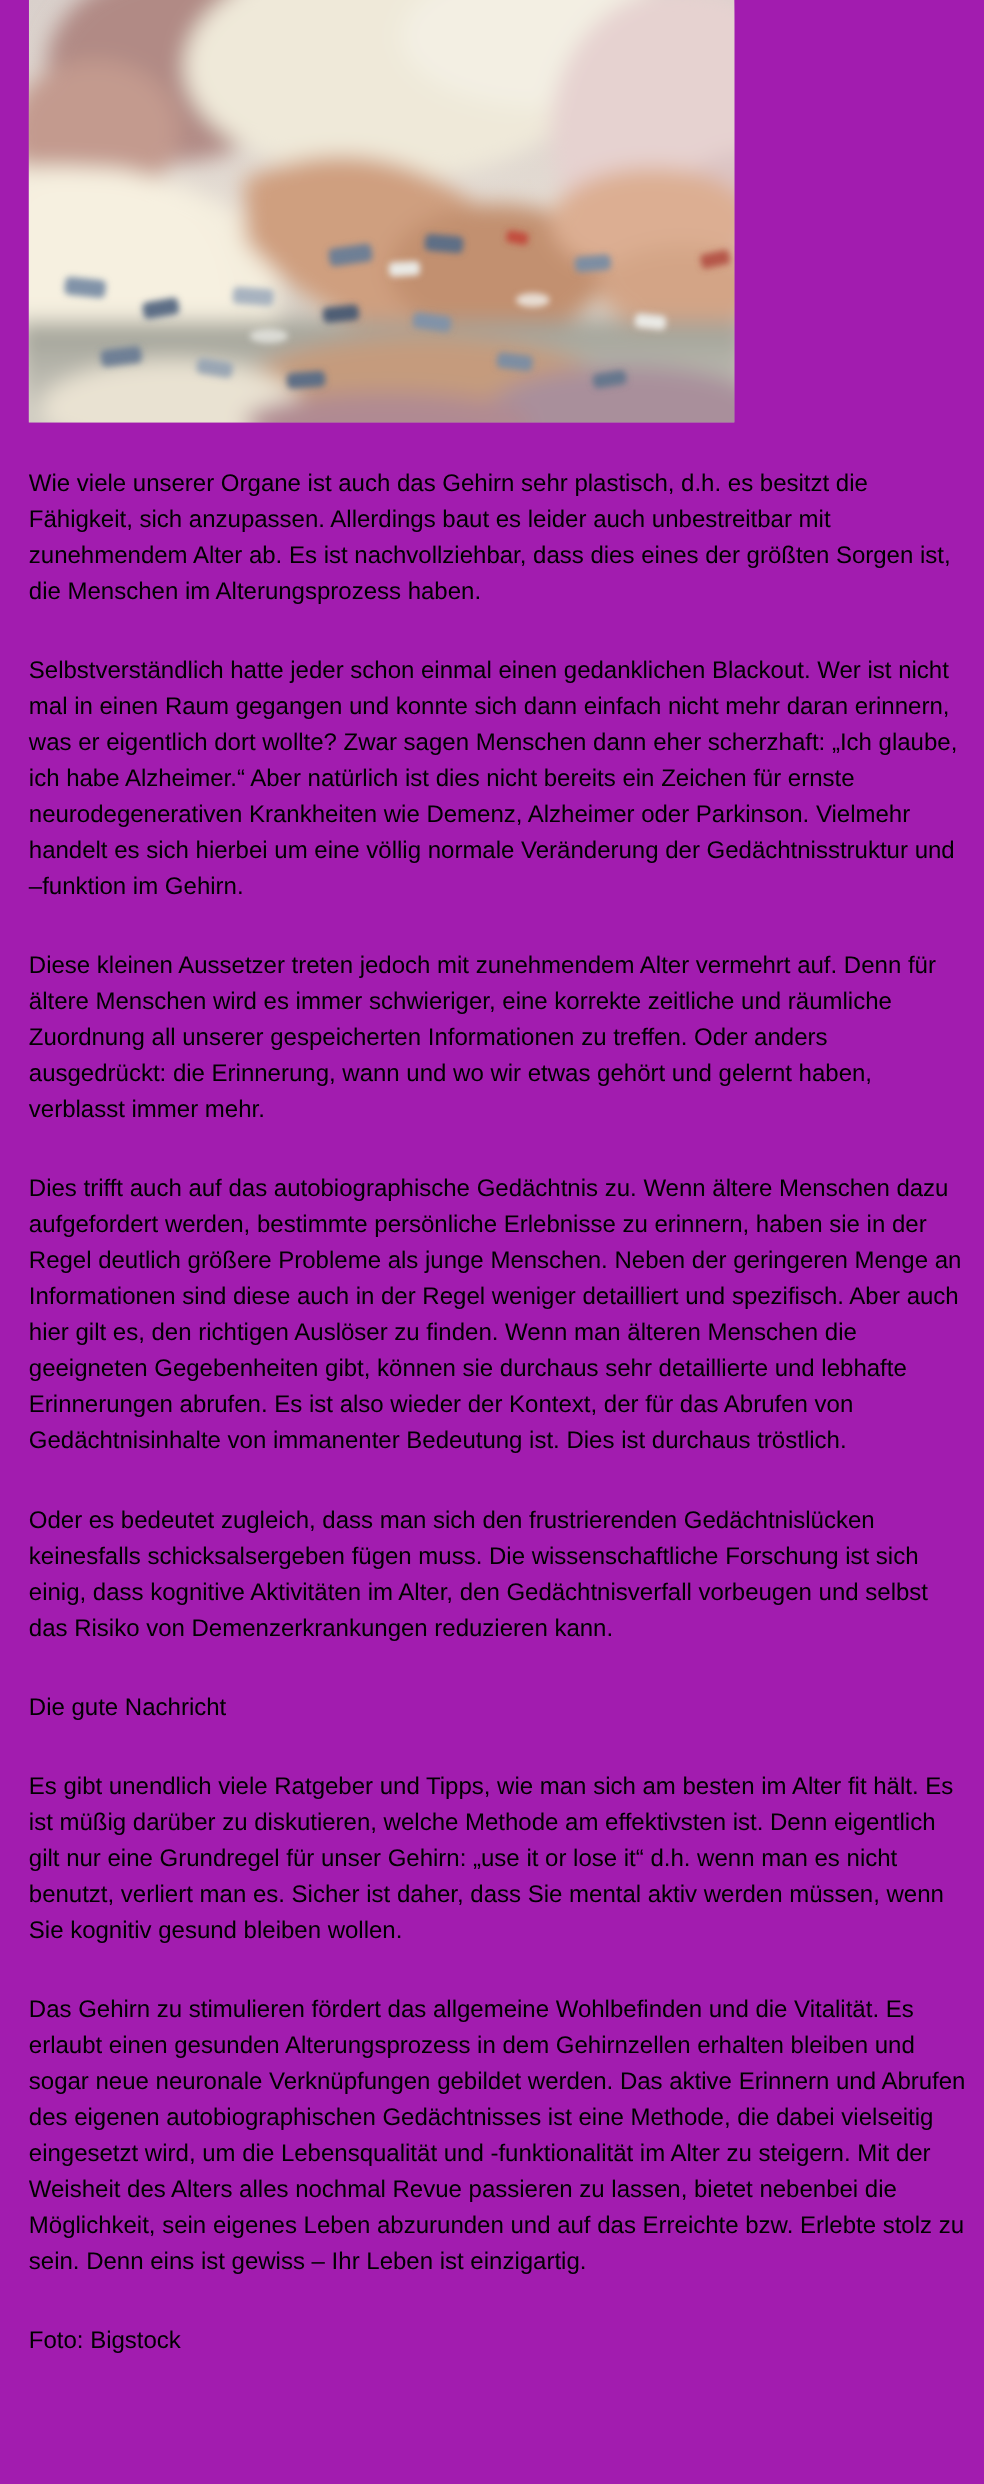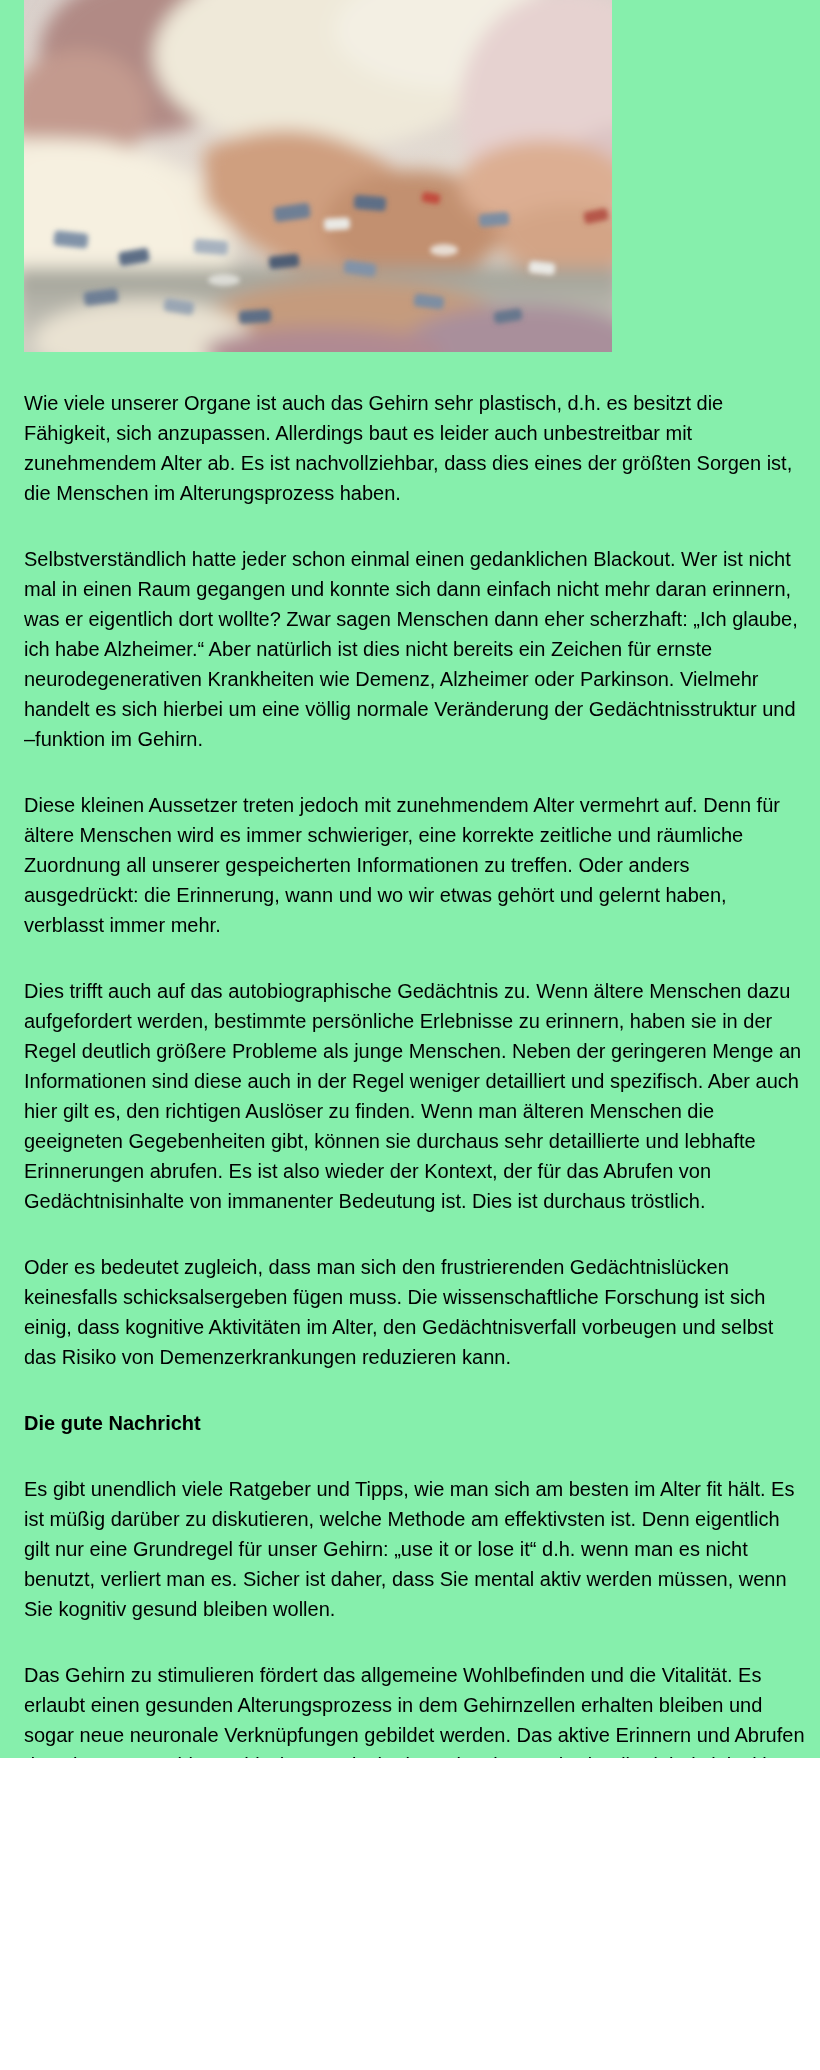--- a/index.html
+++ b/index.html
@@ -4,43 +4,43 @@
 <style>
   html, body { margin: 0; padding: 0; }
   body {
     background: #ffffff;
     font-family: "Liberation Sans", "DejaVu Sans", sans-serif;
     color: #000000;
   }
   .page {
     position: relative;
     width: 820px;
-    height: 1758px;
+    height: 2070px;
     box-sizing: border-box;
     padding: 0 15px 0 24px;
-    background: #86efac;
+    background: #a21caf;
     overflow: hidden;
   }
   figure.photo {
     margin: 0 0 36px 0;
     padding: 0;
     width: 588px;
     height: 352px;
     line-height: 0;
   }
   figure.photo svg { display: block; }
   .block {
     margin: 0 0 36px 0;
     font-size: 20px;
     line-height: 30px;
     color: #000000;
     letter-spacing: 0;
   }
   .block.gap-before { margin-top: 18px; }
-  .block.heading { font-weight: bold; } 
+  .block.heading { font-weight: normal; } 
   .block.credit { margin-bottom: 0; }
 </style>
 </head>
 <body>
 
 <div class="page">
 
   <figure class="photo">
     <svg viewBox="0 0 588 352" width="588" height="352" role="img">
       <defs>
@@ -111,15 +111,16 @@
 
   <main>
     <p class="block">Wie viele unserer Organe ist auch das Gehirn sehr plastisch, d.h. es besitzt die Fähigkeit, sich anzupassen. Allerdings baut es leider auch unbestreitbar mit zunehmendem Alter ab. Es ist nachvollziehbar, dass dies eines der größten Sorgen ist, die Menschen im Alterungsprozess haben.</p>
     <p class="block">Selbstverständlich hatte jeder schon einmal einen gedanklichen Blackout. Wer ist nicht mal in einen Raum gegangen und konnte sich dann einfach nicht mehr daran erinnern, was er eigentlich dort wollte? Zwar sagen Menschen dann eher scherzhaft: „Ich glaube, ich habe Alzheimer.“ Aber natürlich ist dies nicht bereits ein Zeichen für ernste neurodegenerativen Krankheiten wie Demenz, Alzheimer oder Parkinson. Vielmehr handelt es sich hierbei um eine völlig normale Veränderung der Gedächtnisstruktur und –funktion im Gehirn.</p>
     <p class="block">Diese kleinen Aussetzer treten jedoch mit zunehmendem Alter vermehrt auf. Denn für ältere Menschen wird es immer schwieriger, eine korrekte zeitliche und räumliche Zuordnung all unserer gespeicherten Informationen zu treffen. Oder anders ausgedrückt: die Erinnerung, wann und wo wir etwas gehört und gelernt haben, verblasst immer mehr.</p>
     <p class="block">Dies trifft auch auf das autobiographische Gedächtnis zu. Wenn ältere Menschen dazu aufgefordert werden, bestimmte persönliche Erlebnisse zu erinnern, haben sie in der Regel deutlich größere Probleme als junge Menschen. Neben der geringeren Menge an Informationen sind diese auch in der Regel weniger detailliert und spezifisch. Aber auch hier gilt es, den richtigen Auslöser zu finden. Wenn man älteren Menschen die geeigneten Gegebenheiten gibt, können sie durchaus sehr detaillierte und lebhafte Erinnerungen abrufen. Es ist also wieder der Kontext, der für das Abrufen von Gedächtnisinhalte von immanenter Bedeutung ist. Dies ist durchaus tröstlich.</p>
     <p class="block gap-before">Oder es bedeutet zugleich, dass man sich den frustrierenden Gedächtnislücken keinesfalls schicksalsergeben fügen muss. Die wissenschaftliche Forschung ist sich einig, dass kognitive Aktivitäten im Alter, den Gedächtnisverfall vorbeugen und selbst das Risiko von Demenzerkrankungen reduzieren kann.</p>
     <p class="block heading">Die gute Nachricht</p>
     <p class="block">Es gibt unendlich viele Ratgeber und Tipps, wie man sich am besten im Alter fit hält. Es ist müßig darüber zu diskutieren, welche Methode am effektivsten ist. Denn eigentlich gilt nur eine Grundregel für unser Gehirn: „use it or lose it“ d.h. wenn man es nicht benutzt, verliert man es. Sicher ist daher, dass Sie mental aktiv werden müssen, wenn Sie kognitiv gesund bleiben wollen.</p>
     <p class="block">Das Gehirn zu stimulieren fördert das allgemeine Wohlbefinden und die Vitalität. Es erlaubt einen gesunden Alterungsprozess in dem Gehirnzellen erhalten bleiben und sogar neue neuronale Verknüpfungen gebildet werden. Das aktive Erinnern und Abrufen des eigenen autobiographischen Gedächtnisses ist eine Methode, die dabei vielseitig eingesetzt wird, um die Lebensqualität und -funktionalität im Alter zu steigern. Mit der Weisheit des Alters alles nochmal Revue passieren zu lassen, bietet nebenbei die Möglichkeit, sein eigenes Leben abzurunden und auf das Erreichte bzw. Erlebte stolz zu sein. Denn eins ist gewiss – Ihr Leben ist einzigartig.</p>
+    <p class="block credit">Foto: Bigstock</p>
   </main>
 
 </div>
 
 </body></html>

